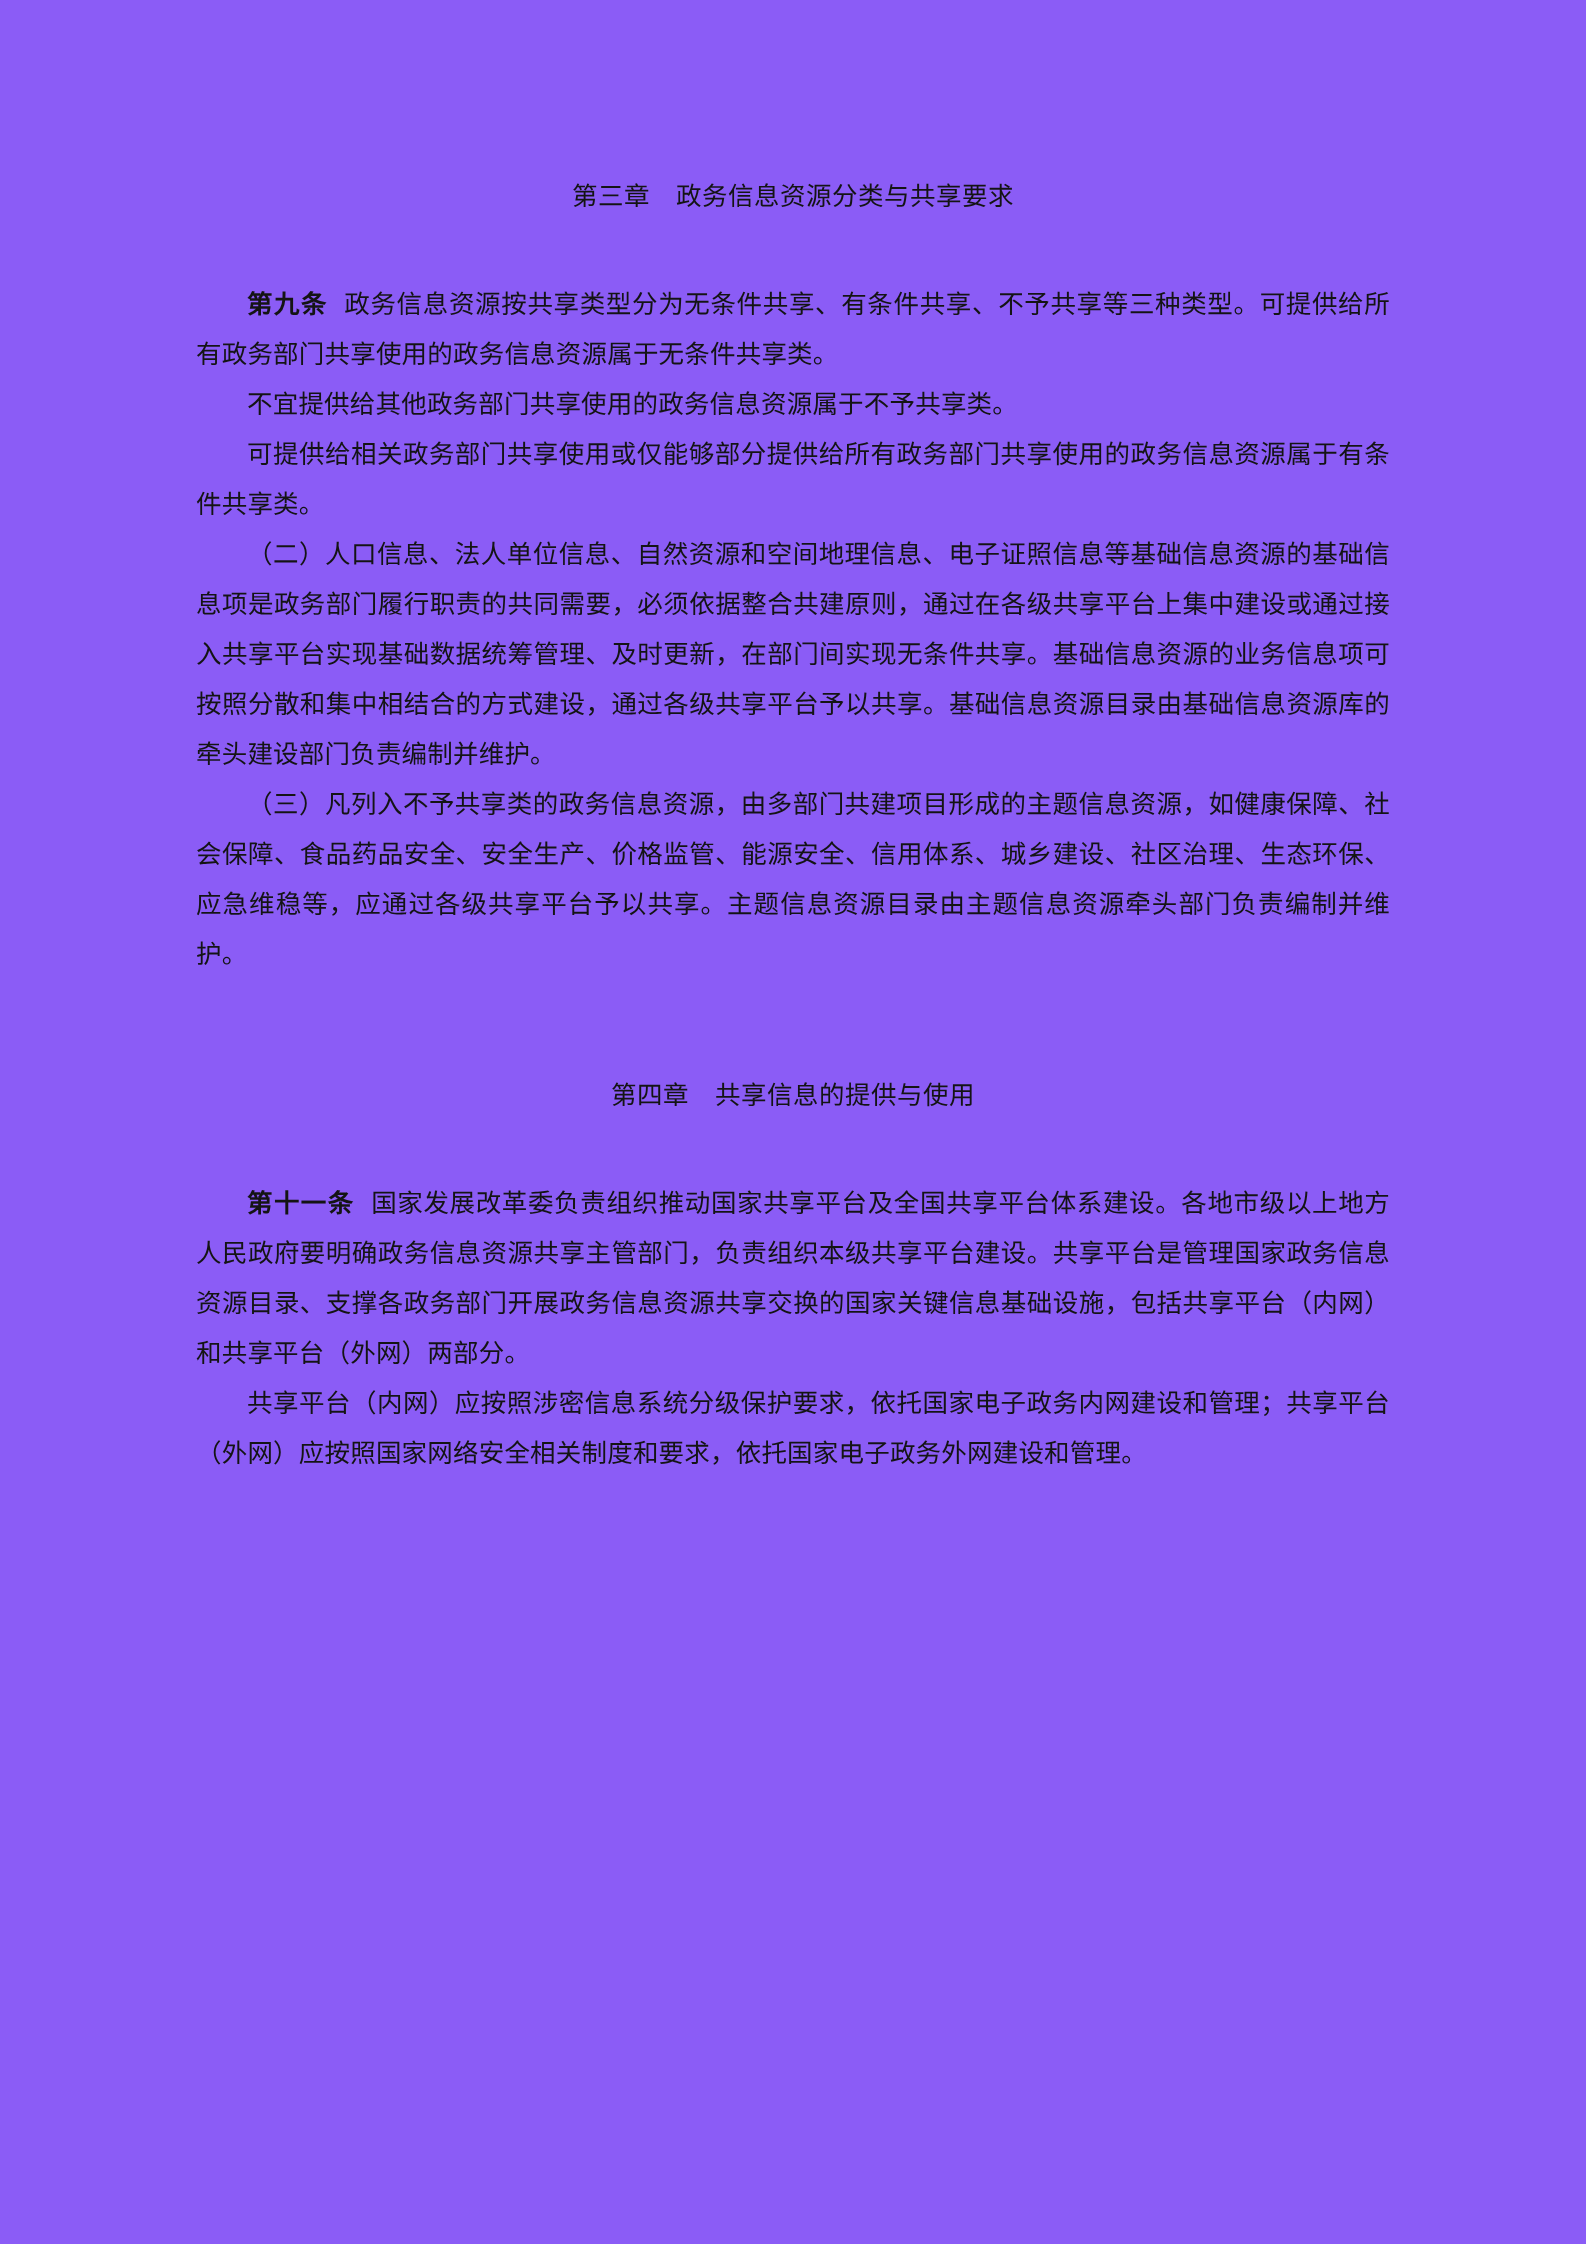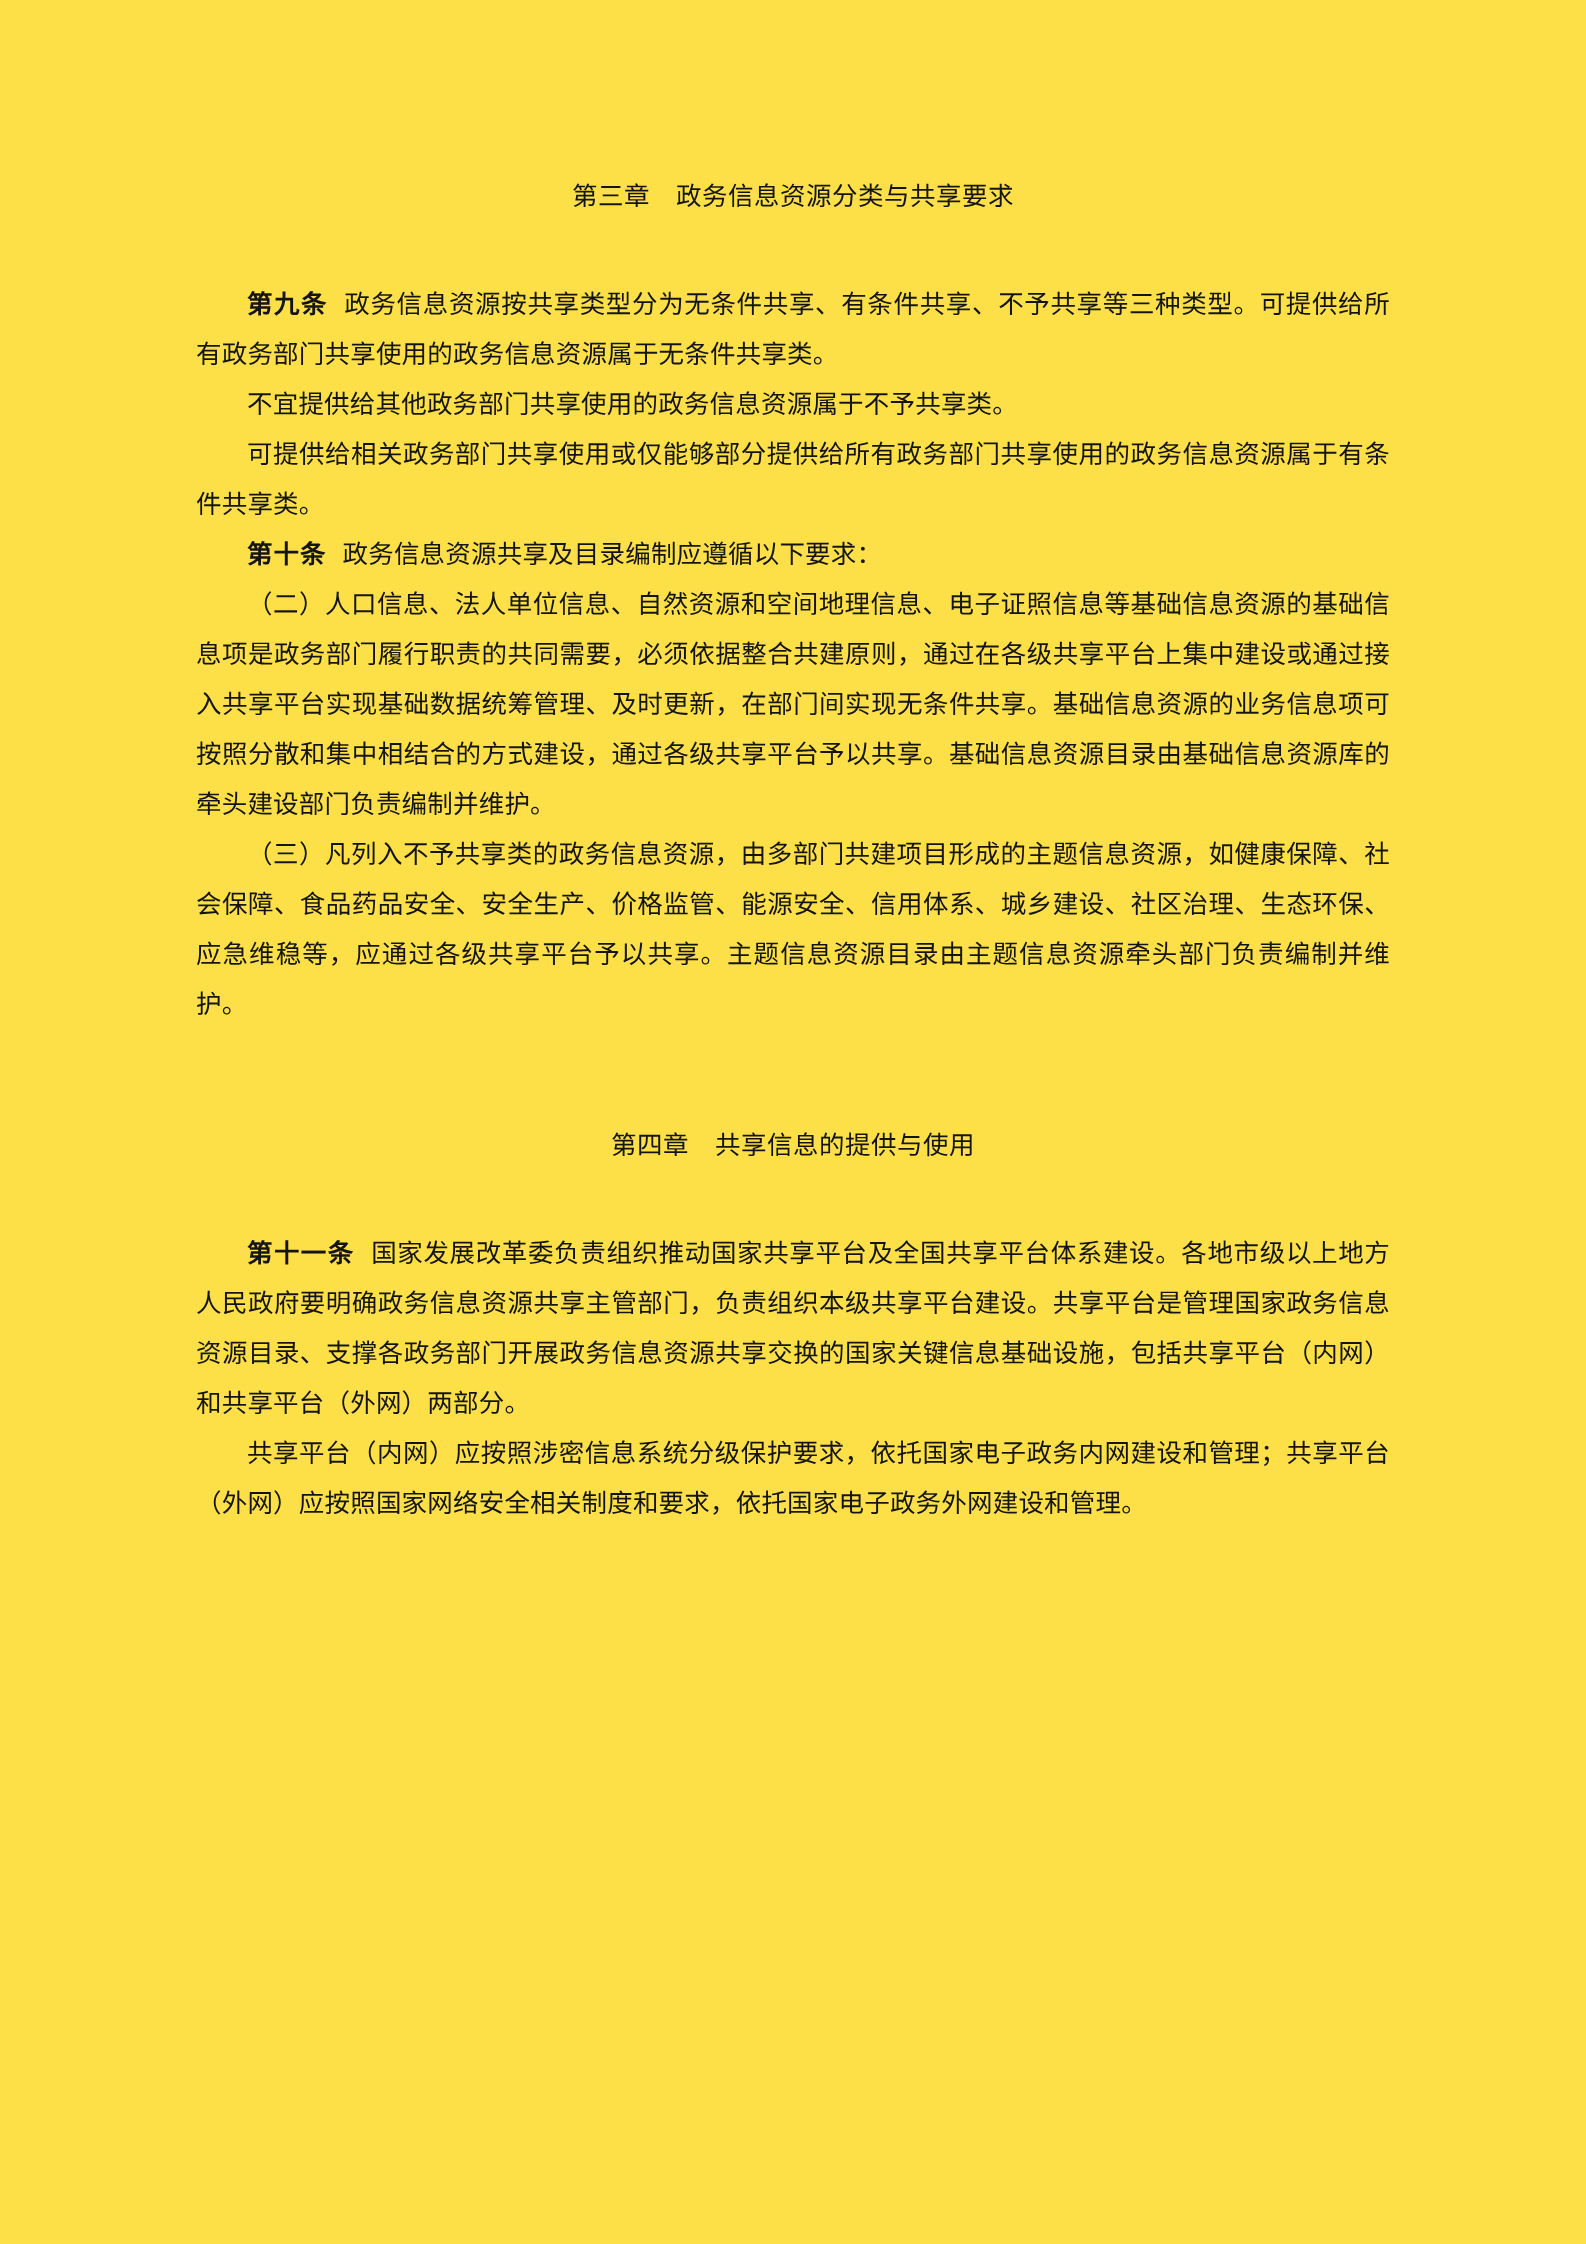--- a/index.html
+++ b/index.html
@@ -5,21 +5,21 @@
   html, body {
     margin: 0;
     padding: 0;
     background: #ffffff;
   }
   .page {
     position: relative;
     width: 1586px;
     height: 2244px;
     margin: 0 auto;
-    background: #fde047;
+    background: #8b5cf6;
     font-family: "DejaVu Serif", "Liberation Serif", serif;
     color: #1a1a1a;
     box-sizing: border-box;
   }
   .content {
     position: absolute;
     left: 196px;
     top: 176px;
     width: 1194px;
   }
@@ -71,21 +71,20 @@
     </div>
 
     <div class="spacer-chapter-bottom"></div>
 
     <p class="para indent"><span class="art-label">第九条</span><span class="sp-wide"></span><span>政务信息资源按共享类型分为无条件共享、有条件共享、不予共享等三种类型。可提供给所有政务部门共享使用的政务信息资源属于无条件共享类。</span></p>
 
     <p class="para indent">不宜提供给其他政务部门共享使用的政务信息资源属于不予共享类。</p>
 
     <p class="para indent">可提供给相关政务部门共享使用或仅能够部分提供给所有政务部门共享使用的政务信息资源属于有条件共享类。</p>
 
-    <p class="para indent"><span class="art-label">第十条</span><span class="sp-wide"></span><span>政务信息资源共享及目录编制应遵循以下要求：</span></p>
 
 
     <p class="para indent">（二）人口信息、法人单位信息、自然资源和空间地理信息、电子证照信息等基础信息资源的基础信息项是政务部门履行职责的共同需要，必须依据整合共建原则，通过在各级共享平台上集中建设或通过接入共享平台实现基础数据统筹管理、及时更新，在部门间实现无条件共享。基础信息资源的业务信息项可按照分散和集中相结合的方式建设，通过各级共享平台予以共享。基础信息资源目录由基础信息资源库的牵头建设部门负责编制并维护。</p>
 
     <p class="para indent">（三）凡列入不予共享类的政务信息资源，由多部门共建项目形成的主题信息资源，如健康保障、社会保障、食品药品安全、安全生产、价格监管、能源安全、信用体系、城乡建设、社区治理、生态环保、应急维稳等，应通过各级共享平台予以共享。主题信息资源目录由主题信息资源牵头部门负责编制并维护。</p>
 
     <div class="spacer-chapter-top"></div>
 
     <div class="chapter-heading">
       <span>第四章</span><span class="gap"></span><span>共享信息的提供与使用</span>

